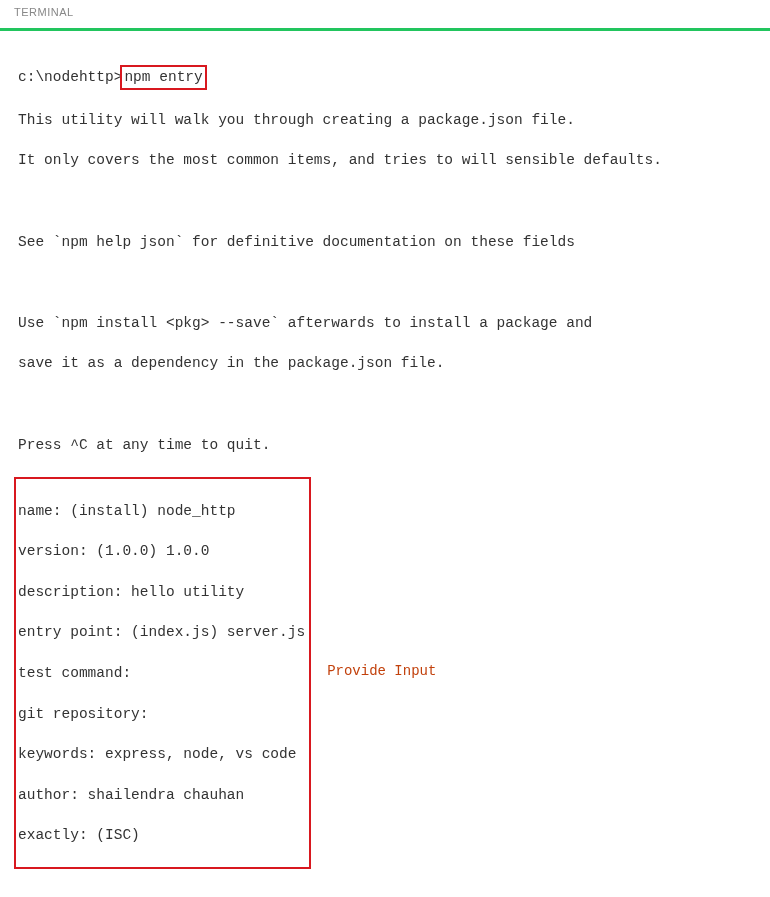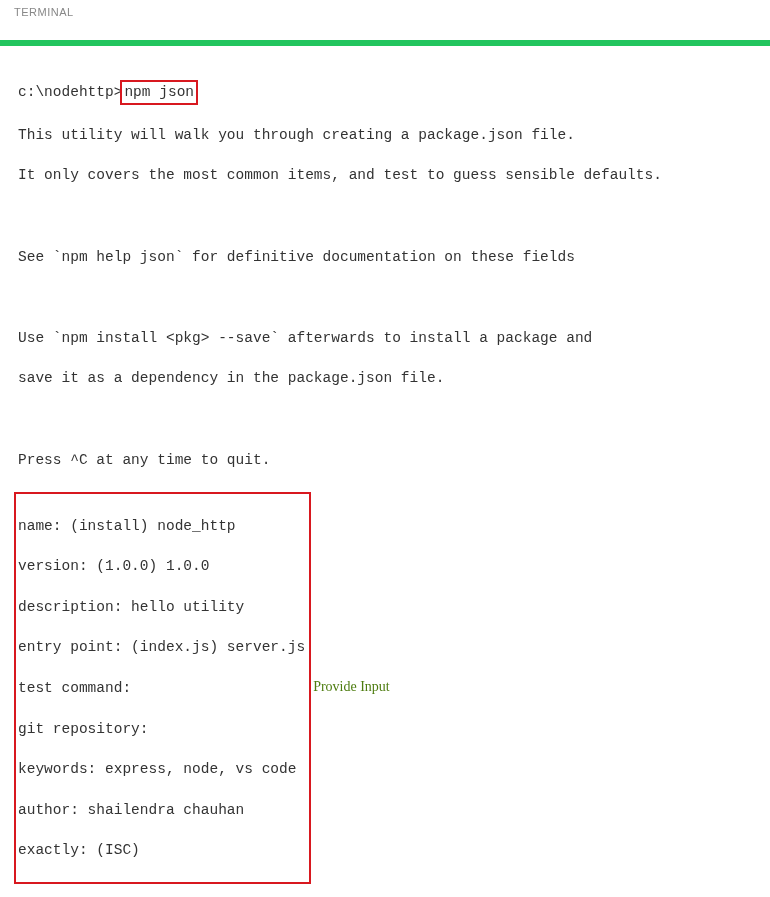--- a/index.html
+++ b/index.html
@@ -12,22 +12,22 @@
       background: #fff;
       color: #333;
       width: 770px;
       height: 897px;
       overflow: hidden;
     }
     .panel-header {
       font-family: -apple-system, BlinkMacSystemFont, "Segoe UI", sans-serif;
       font-size: 11px;
       color: #888;
-      padding: 6px 14px 22px;
-      border-bottom: 6px solid #22c55e;
+      padding: 6px 14px 10px;
+      border-bottom: 3px solid #22c55e;
       letter-spacing: 0.5px;
     }
     .terminal-body {
       padding: 14px 18px;
       font-size: 14.5px;
       line-height: 1.4;
       white-space: pre;
       color: #333;
     }
     .line {
@@ -44,37 +44,37 @@
       display: inline-block;
       padding: 1px 4px 1px 2px;
       margin-top: 2px;
       margin-left: -4px;
     }
     .input-row {
       display: flex;
       align-items: center;
     }
     .annotation {
-      color: #4d7c0f;
-      font-family: Liberation Serif, serif;
+      color: #c2410c;
+      font-family: Liberation Mono, monospace;
       font-size: 14px;
-      margin-left: 2px;
+      margin-left: 16px;
     }
   </style>
 </head>
 <body>
 
 <div class="panel-header">
   <span>TERMINAL</span>
 </div>
 
 <div class="terminal-body">
-<span class="line"><span>c:\nodehttp&gt;</span><span class="cmd-box"><span>npm json</span></span></span>
+<span class="line"><span>c:\nodehttp&gt;</span><span class="cmd-box"><span>npm entry</span></span></span>
 <span class="line">This utility will walk you through creating a package.json file.</span>
-<span class="line">It only covers the most common items, and test to guess sensible defaults.</span>
+<span class="line">It only covers the most common items, and tries to will sensible defaults.</span>
 <span class="line"> </span>
 <span class="line">See `npm help json` for definitive documentation on these fields</span>
 <span class="line"> </span>
 <span class="line">Use `npm install &lt;pkg&gt; --save` afterwards to install a package and</span>
 <span class="line">save it as a dependency in the package.json file.</span>
 <span class="line"> </span>
 <span class="line">Press ^C at any time to quit.</span>
 <div class="input-row">
 <span class="input-box">
 <span class="line">name: (install) node_http</span>

